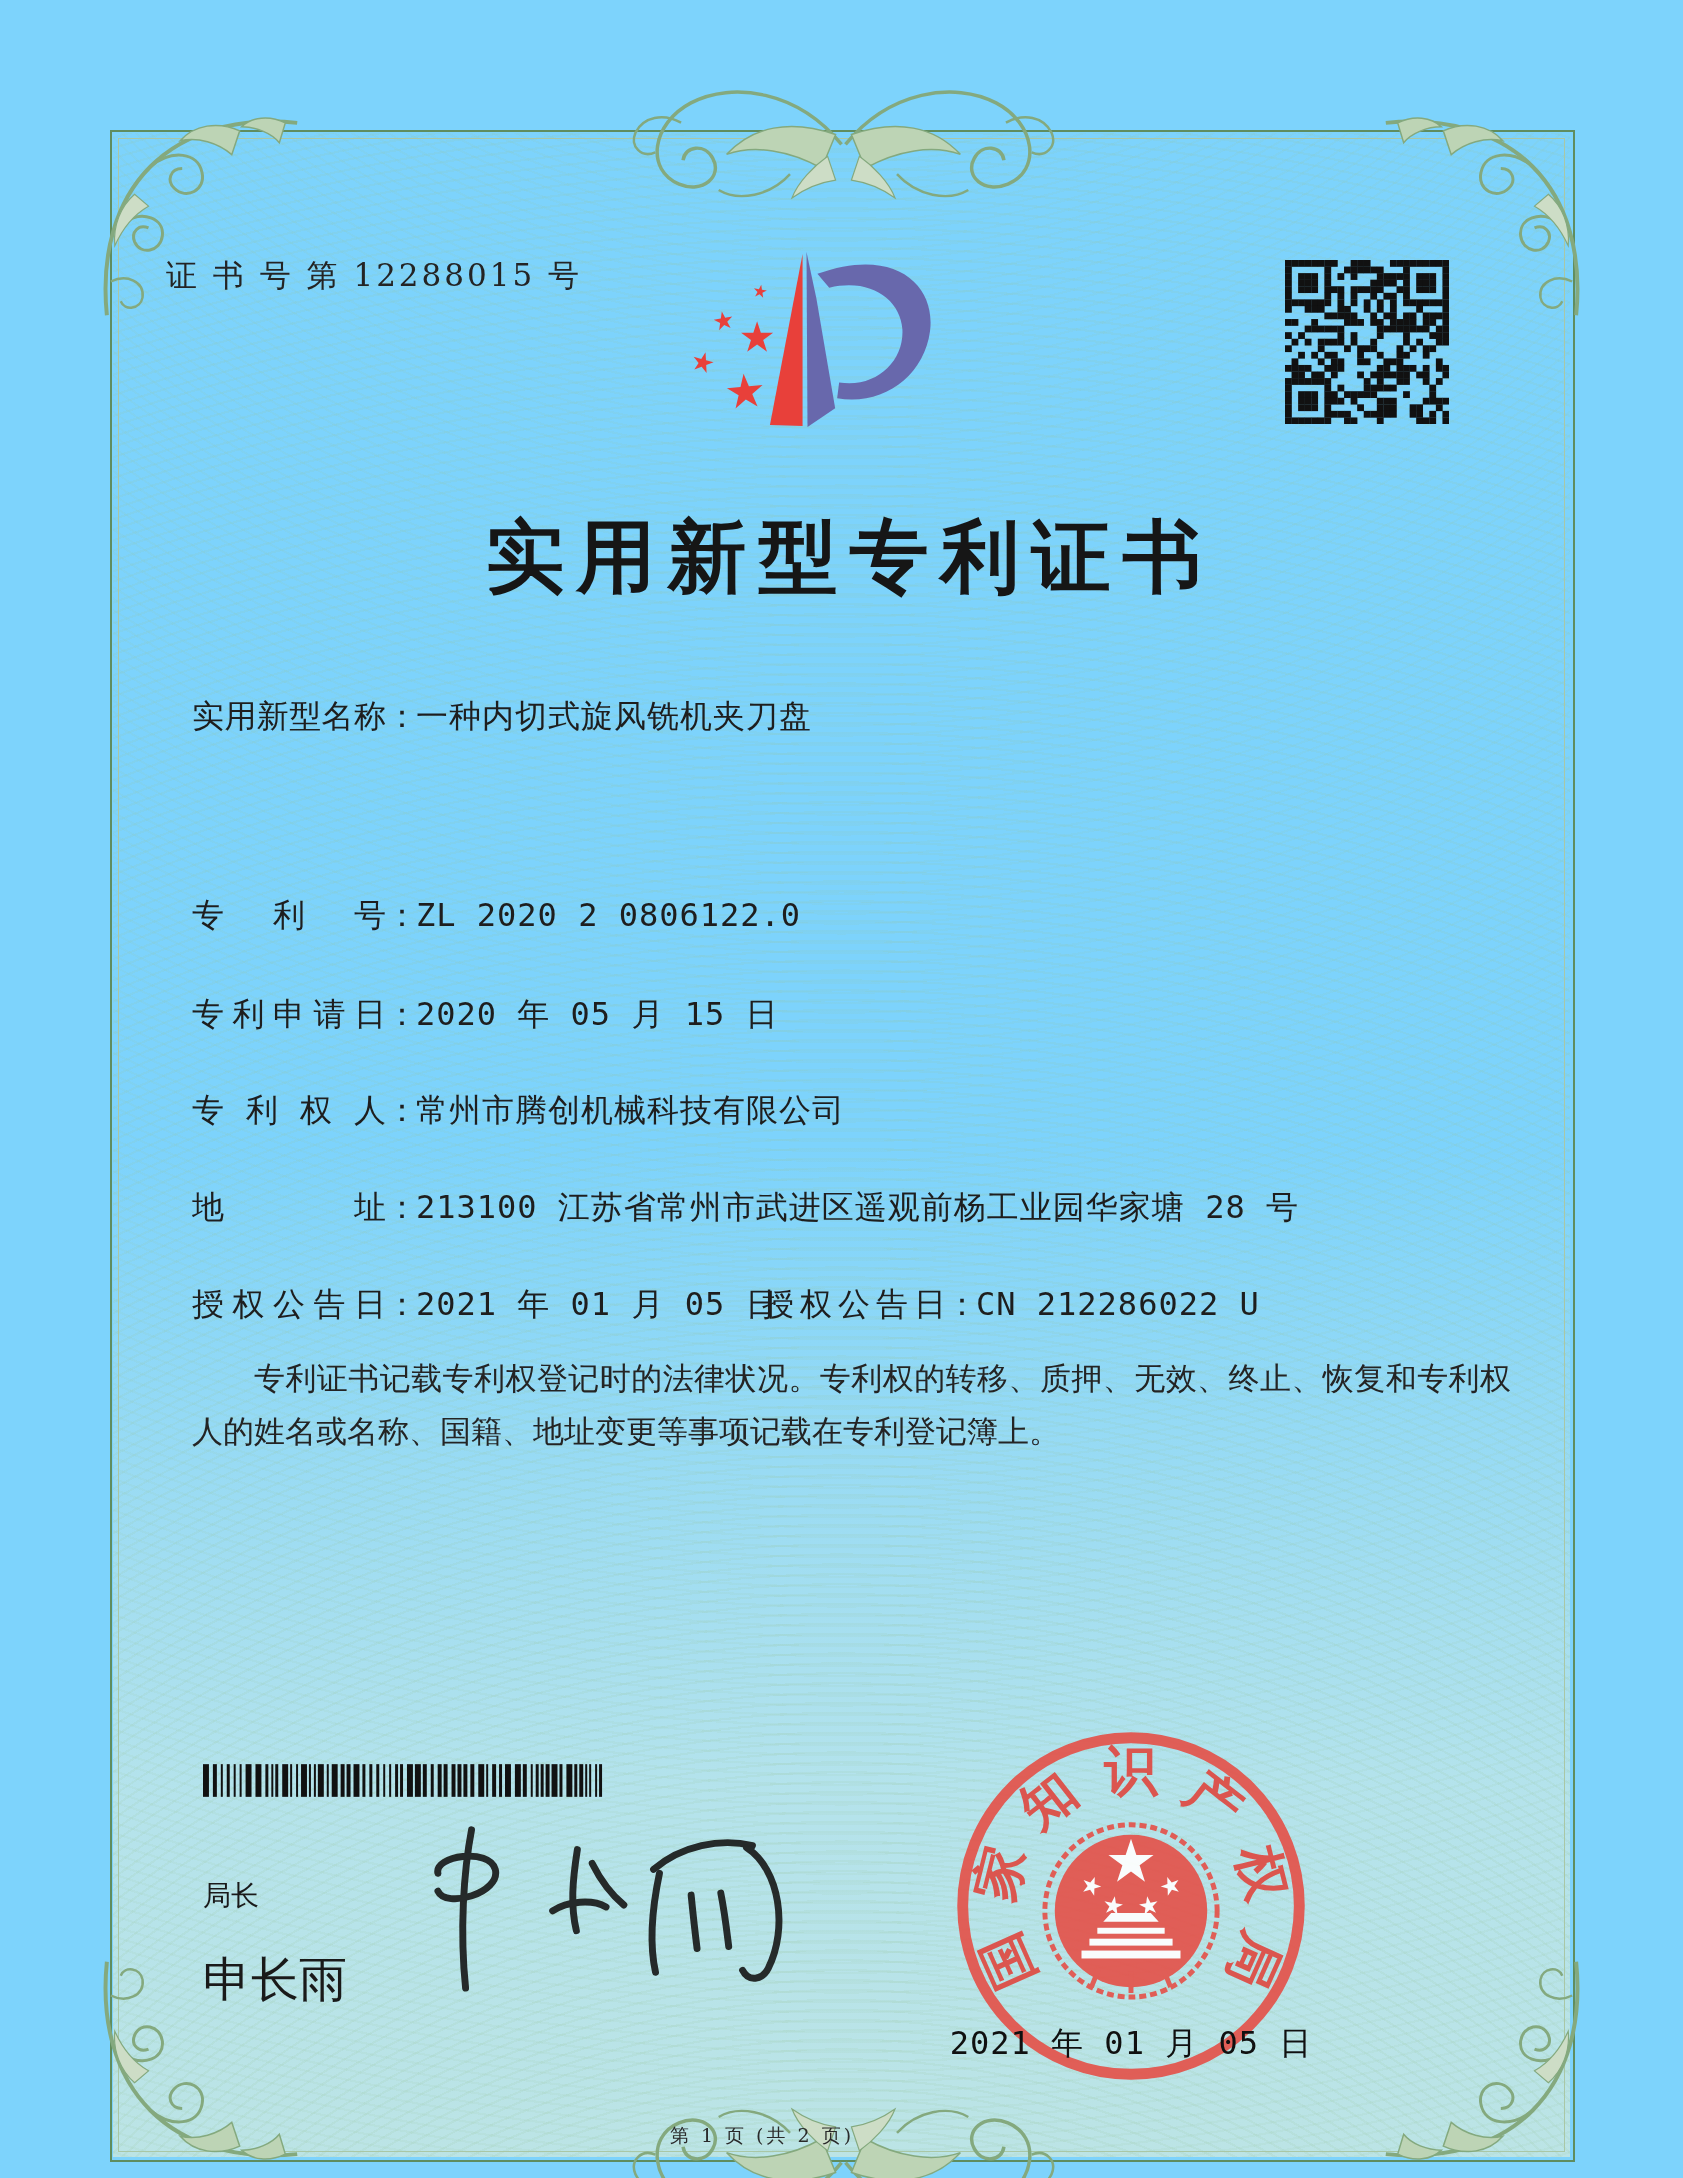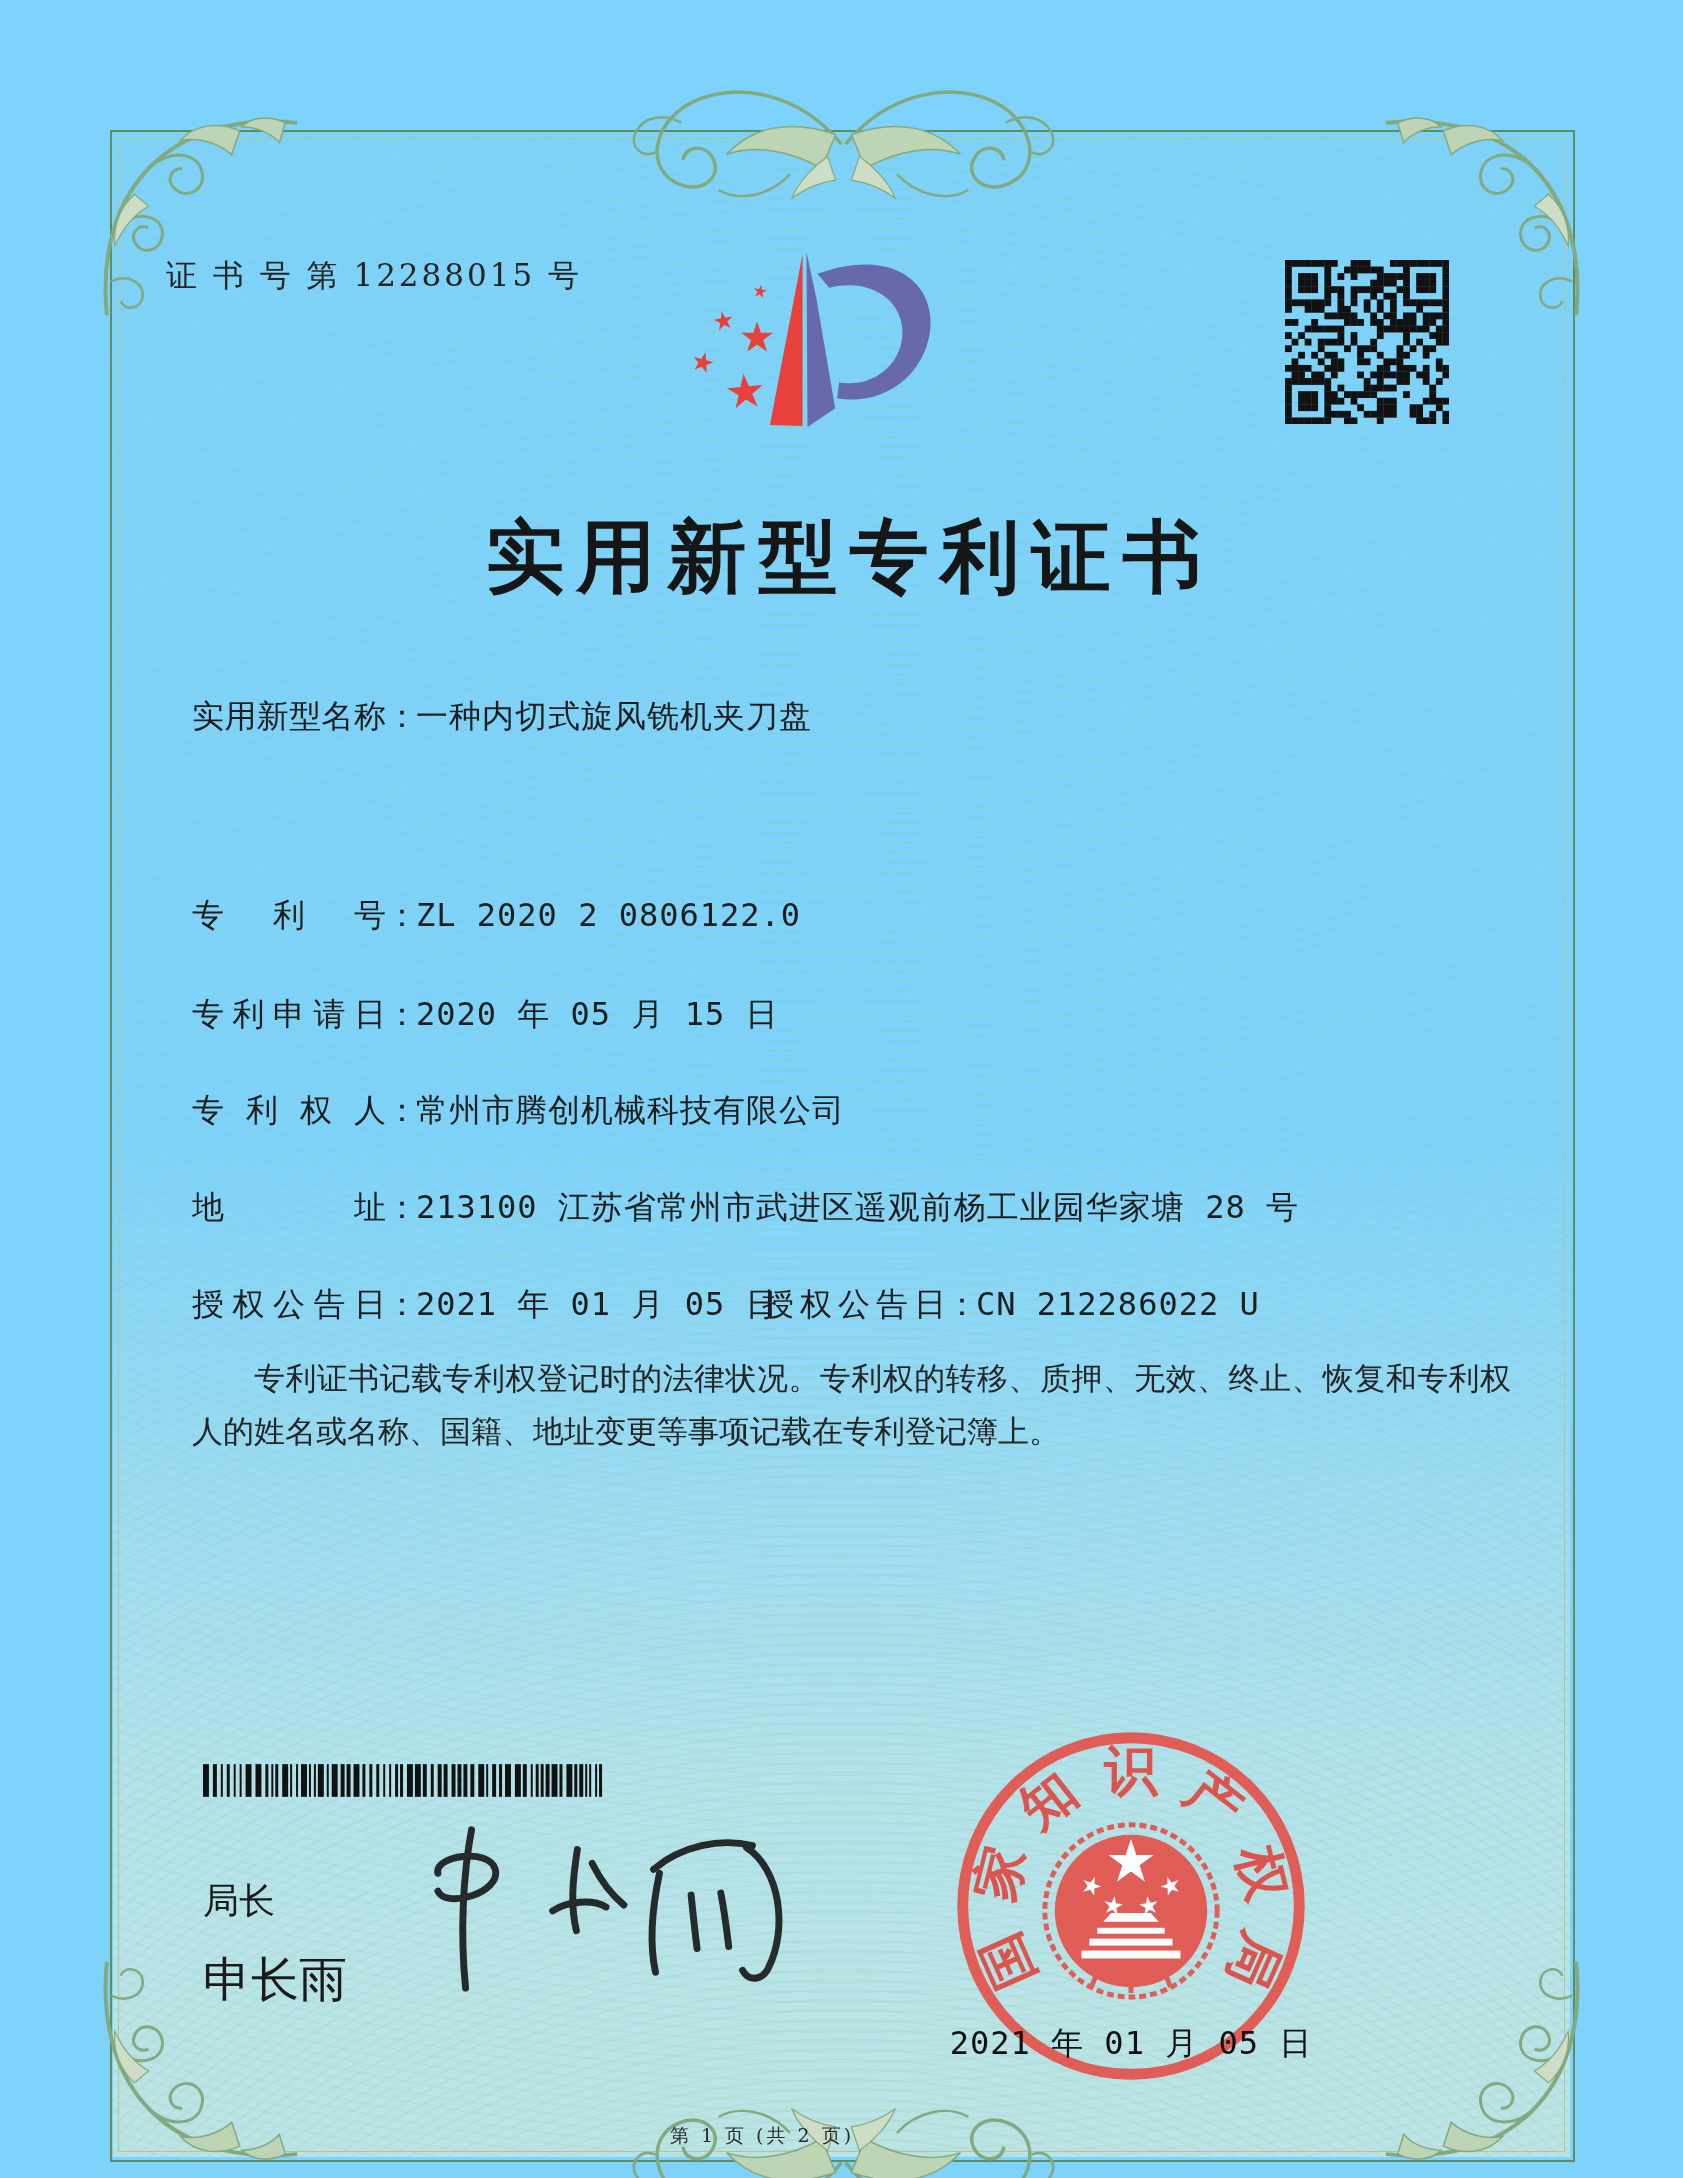--- a/index.html
+++ b/index.html
@@ -24,21 +24,21 @@
   .flabel{display:inline-block;width:194px;text-align:justify;text-align-last:justify;vertical-align:baseline;}
   .colon{display:inline-block;width:30px;}
   .fvalue{font-family:"DejaVu Sans Mono","Liberation Mono","DejaVu Serif",serif;letter-spacing:1px;}
   .fvalue.cjk{font-family:"DejaVu Serif","Liberation Serif",serif;letter-spacing:1px;}
   .pair2{position:absolute;left:570px;top:0;}
   .pair2 .flabel{width:184px;}
   .body-text{position:absolute;left:192px;top:1352px;width:1319px;font-size:31px;line-height:53px;
              text-align:justify;color:#242424;}
   .body-text p{margin:0;text-indent:2em;}
   .barcode-svg{position:absolute;left:203px;top:1764px;}
-  .officer-title{position:absolute;left:203px;top:1877px;font-size:36px;
+  .officer-title{position:absolute;left:203px;top:1877px;font-size:28px;
                  font-family:"DejaVu Sans","Liberation Sans",sans-serif;font-weight:500;color:#1a1a1a;}
   .officer-name{position:absolute;left:203px;top:1948px;font-size:48px;
                 font-family:"DejaVu Sans","Liberation Sans",sans-serif;font-weight:500;color:#1a1a1a;}
   .sig-svg{position:absolute;left:394px;top:1812px;}
   .seal-svg{position:absolute;left:933px;top:1708px;opacity:.92;}
   .seal-date{position:absolute;left:933px;top:2022px;width:396px;text-align:center;font-size:32px;color:#101010;
              font-family:"DejaVu Sans Mono","DejaVu Serif",serif;letter-spacing:1px;z-index:5;}
   .footer{position:absolute;left:554px;top:2123px;width:416px;text-align:center;font-size:19px;
           letter-spacing:3px;color:#2a2a2a;}
   .flip180{transform:rotate(180deg);}

